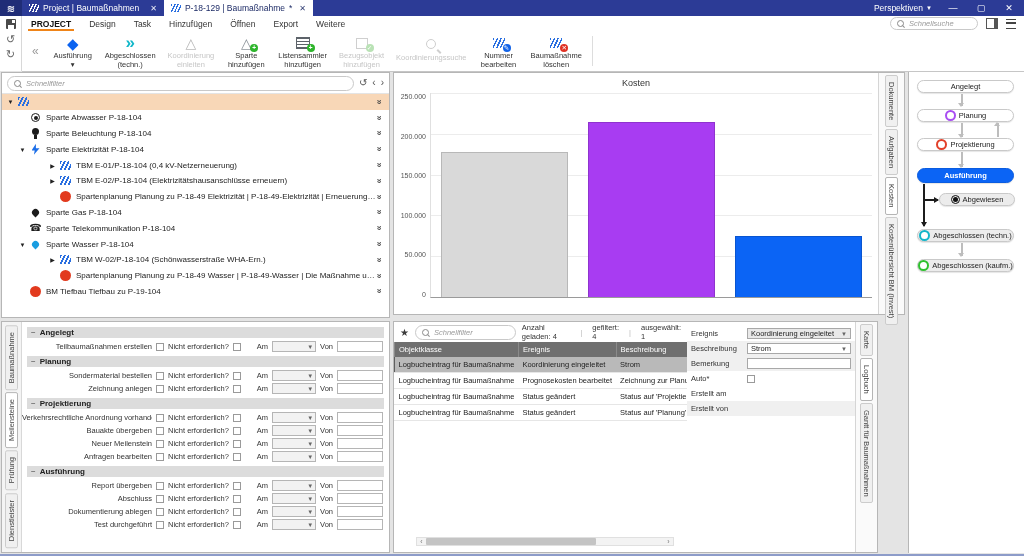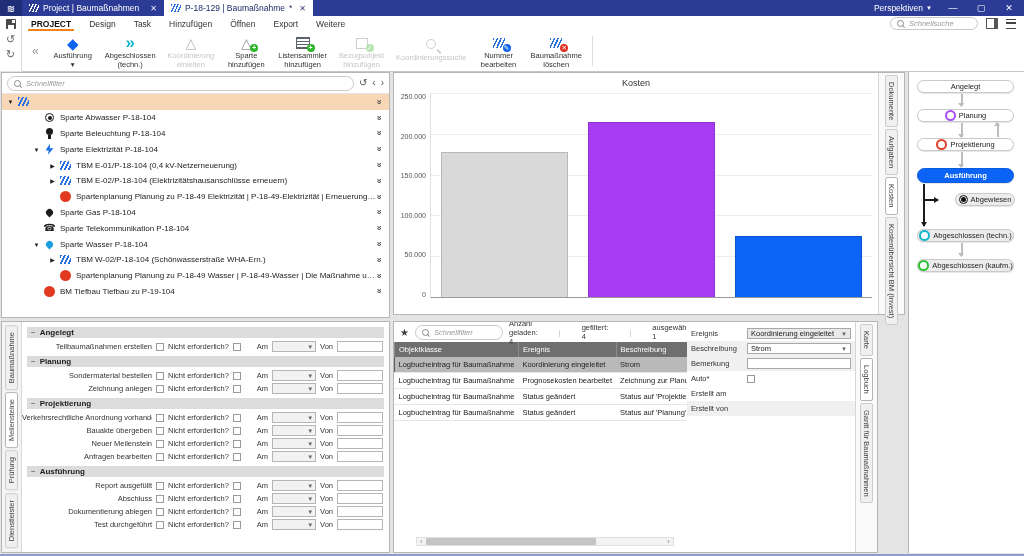--- a/index.html
+++ b/index.html
@@ -71,21 +71,21 @@
   .panel{position:absolute;background:#fff;border:1px solid #b6b6b6;box-sizing:border-box}
 
   
   #tree-panel{left:1px;top:72px;width:389px;height:246px}
   #tree-filterrow{display:flex;align-items:center;height:20px;border-bottom:1px solid #e4e4e4;padding:0 5px;gap:5px}
   #tree-filterrow .searchpill{flex:1;height:13px;border-radius:8px}
   #tree-filterrow .searchpill input{width:100%}
   .mini-ic{color:#555;font-size:10px;line-height:10px}
   #tree-body{overflow:hidden;height:222px}
   .trow{display:flex;align-items:center;height:15.8px;padding-left:4px;white-space:nowrap;overflow:hidden}
-  .trow.lvl1{padding-left:30px}
+  .trow.lvl1{padding-left:16px}
   .trow.lvl2{padding-left:46px}
   .trow.sel{background:#f8d7b7}
   .exp{width:9px;font-size:7px;color:#222;flex:none;text-align:center}
   .exp.open::before{content:"▼";font-size:6px}
   .exp.closed::before{content:"▶";font-size:6px}
   .tlabel{font-size:8px;color:#222;overflow:hidden;text-overflow:ellipsis;flex:1}
   .dchev{flex:none;margin-left:auto;margin-right:8px;color:#4a4a4a;font-size:9px;font-weight:bold;transform:rotate(-90deg)}
   .ticon{width:13px;height:13px;margin:0 4px 0 2px;position:relative;flex:none;display:flex;align-items:center;justify-content:center}
   .ticon.construction::before{content:"";width:11px;height:9px;background:repeating-linear-gradient(115deg,#2a6fe0 0 1.6px,rgba(0,0,0,0) 1.6px 3.6px)}
   .ticon.bullseye::before{content:"";width:7px;height:7px;border:1.6px solid #1c1c1c;border-radius:50%}
@@ -112,21 +112,21 @@
   .vtabs{width:26px;border-left:1px solid #d5d5d5;background:#fafafa;display:flex;flex-direction:column;align-items:center;padding-top:2px;gap:2px;box-sizing:border-box}
   .vtab{writing-mode:vertical-rl;font-size:7.5px;color:#444;background:#f0f0f0;border:1px solid #cccccc;padding:6px 1px;border-radius:2px;white-space:nowrap}
   .vtab.on{background:#fff;border-color:#b5b5b5}
   .vtabs.flip .vtab{transform:rotate(180deg)}
 
   
   #flow-panel{left:908px;top:72px;width:115px;height:481px;border-left:1px solid #b6b6b6;background:#fff;position:absolute}
   .pill{position:absolute;left:8px;width:97px;height:13px;border:1px solid #c9c9c9;border-radius:8px;background:#fff;display:flex;align-items:center;justify-content:center;gap:3px;font-size:7.5px;color:#222;box-shadow:0 1px 1px rgba(0,0,0,.10);box-sizing:border-box}
   .pill.active{background:#0b64f5;border-color:#0a5ce0;color:#fff;font-weight:bold}
   .pill.done{background:#ececec}
-  .pill.small{left:46px;width:60px}
+  .pill.small{left:30px;width:76px}
   .ring{width:7px;height:7px;border-radius:50%;border:2px solid;flex:none;background:#fff}
   .ring.purple{border-color:#a94df2}
   .ring.red{border-color:#e2402a}
   .ring.teal{border-color:#12b5c9}
   .ring.green{border-color:#2ec02e}
   .target{width:9px;height:9px;border-radius:50%;border:1.6px solid #111;position:relative;flex:none;box-sizing:border-box}
   .target::after{content:"";position:absolute;inset:1px;border-radius:50%;background:#111}
   .varrow{position:absolute;width:1.5px;background:#bdbdbd}
   .varrow::after{content:"";position:absolute;bottom:-4px;left:-2.7px;border:3px solid transparent;border-top:4px solid #bdbdbd}
   .varrow.up::after{display:none}
@@ -150,21 +150,21 @@
   .msel{width:44px;height:11px;border:1px solid #b5b5b5;background:#f2f2f2;flex:none;margin:0 4px;display:flex;align-items:center;justify-content:flex-end;box-sizing:border-box}
   .msel .caret{font-size:6px;color:#666;padding-right:2px}
   .minp{flex:1;height:11px;border:1px solid #b5b5b5;background:#fff;margin-left:4px;box-sizing:border-box;max-width:74px}
 
   
   #log-panel{left:393px;top:321px;width:485px;height:232px;display:flex}
   #log-main{flex:1;position:relative;overflow:hidden}
   #log-toolbar{display:flex;align-items:center;height:20px;padding:0 6px;gap:6px}
   .star{color:#3c3c3c;font-size:10px}
   #log-toolbar .searchpill{width:100px;height:13px;border-radius:8px}
-  #log-stats{margin-left:auto;font-size:7.5px;color:#333;display:flex;gap:21px;align-items:center}
+  #log-stats{margin-left:auto;font-size:7.5px;color:#333;display:flex;gap:10px;align-items:center}
   #log-stats .sep{color:#bbb}
   table.log{border-collapse:collapse;font-size:7.5px;table-layout:fixed}
   table.log th{background:#6f6f6f;color:#fff;font-weight:normal;text-align:left;height:15px;padding:0 4px;border-right:1px solid #8a8a8a;white-space:nowrap;overflow:hidden}
   table.log td{height:15px;padding:0 4px;border-bottom:1px solid #e6e6e6;white-space:nowrap;overflow:hidden;color:#222}
   table.log .mk{width:8px;padding:0;background:#fff}
   table.log th.mk{background:#6f6f6f}
   table.log tr.sel td{background:#b9b9b9}
   table.log tr.sel td.mk{background:#5f5f5f}
   #hscroll{position:absolute;left:22px;bottom:6px;width:258px;height:9px;background:#f3f3f3;border:1px solid #e0e0e0;display:flex;align-items:center;box-sizing:border-box}
   #hscroll .arr{width:9px;text-align:center;font-size:7px;color:#777;line-height:7px}
@@ -613,21 +613,21 @@
       </section>
 
       <section class="ms-sec">
         <div class="ms-head">
           <span class="ms-min">−</span>
           <span>Ausführung</span>
         </div>
         <div>
 
             <div class="ms-row">
-              <span class="ms-label">Report ausgefüllt</span>
+              <span class="ms-label">Report übergeben</span>
               <span class="cb"></span>
               <span class="ms-n">Nicht erforderlich?</span>
               <span class="cb"></span>
               <span class="ms-am">Am</span>
               <span class="msel">
               <span class="caret">▼</span>
             </span>
               <span>Von</span>
               <span class="minp"></span>
             </div>

